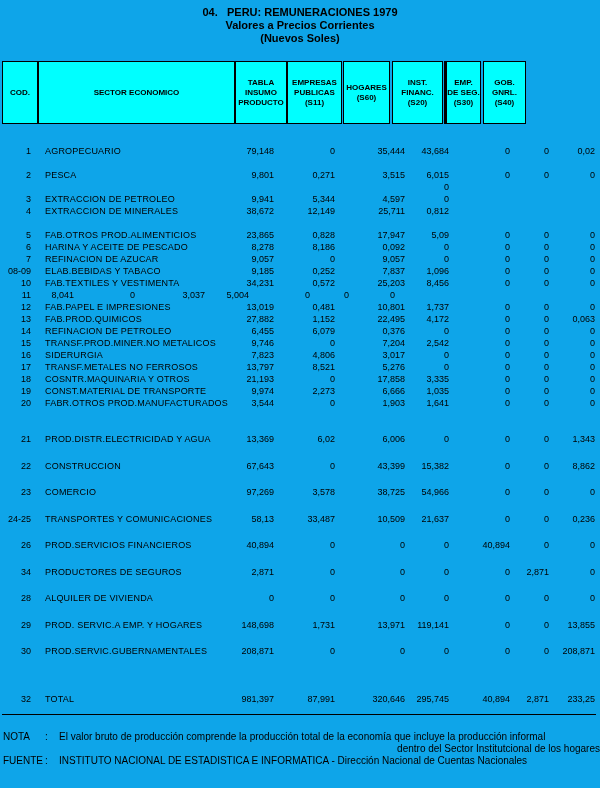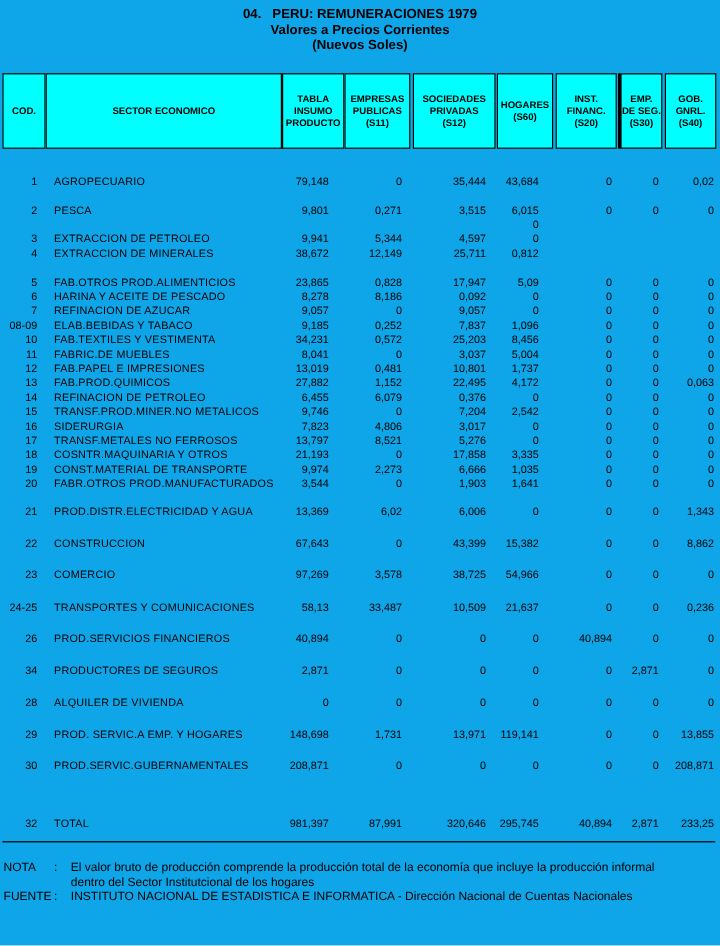--- a/index.html
+++ b/index.html
@@ -24,29 +24,29 @@
   .rows { margin:21px 0 0 2px; font-size:9px; }
   .row { display:flex; height:12px; line-height:12px; }
   .cell { display:block; white-space:nowrap; overflow:visible; }
   .cod { width:36px; text-align:right; padding-right:7px; }
   .sector { width:200px; padding-left:7px; letter-spacing:0.2px; }
   .num { text-align:right; }
   .n0{width:52px;padding-right:16px} .n1{width:55px;padding-right:10px}
   .n2{width:70px;padding-right:10px} .n3{width:47px;padding-right:13px}
   .n4{width:53px;padding-right:5px}  .n5{width:40px;padding-right:6px}
   .n6{width:45px;padding-right:5px}
-  .g1{margin-top:12px} .g2{margin-top:14.5px} .g3{margin-top:11px} .g4{margin-top:36px}
+  .g1{margin-top:12px} .g2{margin-top:14.5px} .g3{margin-top:24px} .g4{margin-top:36px}
 
   .rule { width:594px; border-top:1.5px solid #000; margin:9px 0 0 2px; }
 
   .footer { margin:16px 0 0 3px; font-size:10px; line-height:12px; }
   .fline { display:flex; }
   .flabel { width:42px; }
   .fcolon { width:14px; }
-  .findent { padding-left:56px; }
+  .findent { padding-left:56px;justify-content:flex-end; }
 </style>
 </head>
 <body>
 
 <div class="page">
 
   <div class="titles">
     <div>04.   PERU: REMUNERACIONES 1979</div>
     <div>Valores a Precios Corrientes</div>
     <div>(Nuevos Soles)</div>
@@ -54,23 +54,20 @@
 
   <div class="thead">
     <div class="hc c-cod">COD.</div>
     <div class="hc c-sector">SECTOR ECONOMICO</div>
     <div class="hc c-tabla">TABLA
 INSUMO
 PRODUCTO</div>
     <div class="hc c-empresas">EMPRESAS
 PUBLICAS
 (S11)</div>
-    <div class="hc c-sociedades">SOCIEDADES
-PRIVADAS
-(S12)</div>
     <div class="hc c-hogares">HOGARES
 (S60)</div>
     <div class="hc c-inst">INST.
 FINANC.
 (S20)</div>
     <div class="hc c-emp">EMP.
 DE SEG.
 (S30)</div>
     <div class="hc c-gob">GOB.
 GNRL.
@@ -183,21 +180,20 @@
     <span class="cell num n0">34,231</span>
     <span class="cell num n1">0,572</span>
     <span class="cell num n2">25,203</span>
     <span class="cell num n3">8,456</span>
     <span class="cell num n4">0</span>
     <span class="cell num n5">0</span>
     <span class="cell num n6">0</span>
   </div>
       <div class="row">
     <span class="cell cod">11</span>
-    <span class="cell sector">FABRIC.DE MUEBLES</span>
     <span class="cell num n0">8,041</span>
     <span class="cell num n1">0</span>
     <span class="cell num n2">3,037</span>
     <span class="cell num n3">5,004</span>
     <span class="cell num n4">0</span>
     <span class="cell num n5">0</span>
     <span class="cell num n6">0</span>
   </div>
       <div class="row">
     <span class="cell cod">12</span>

